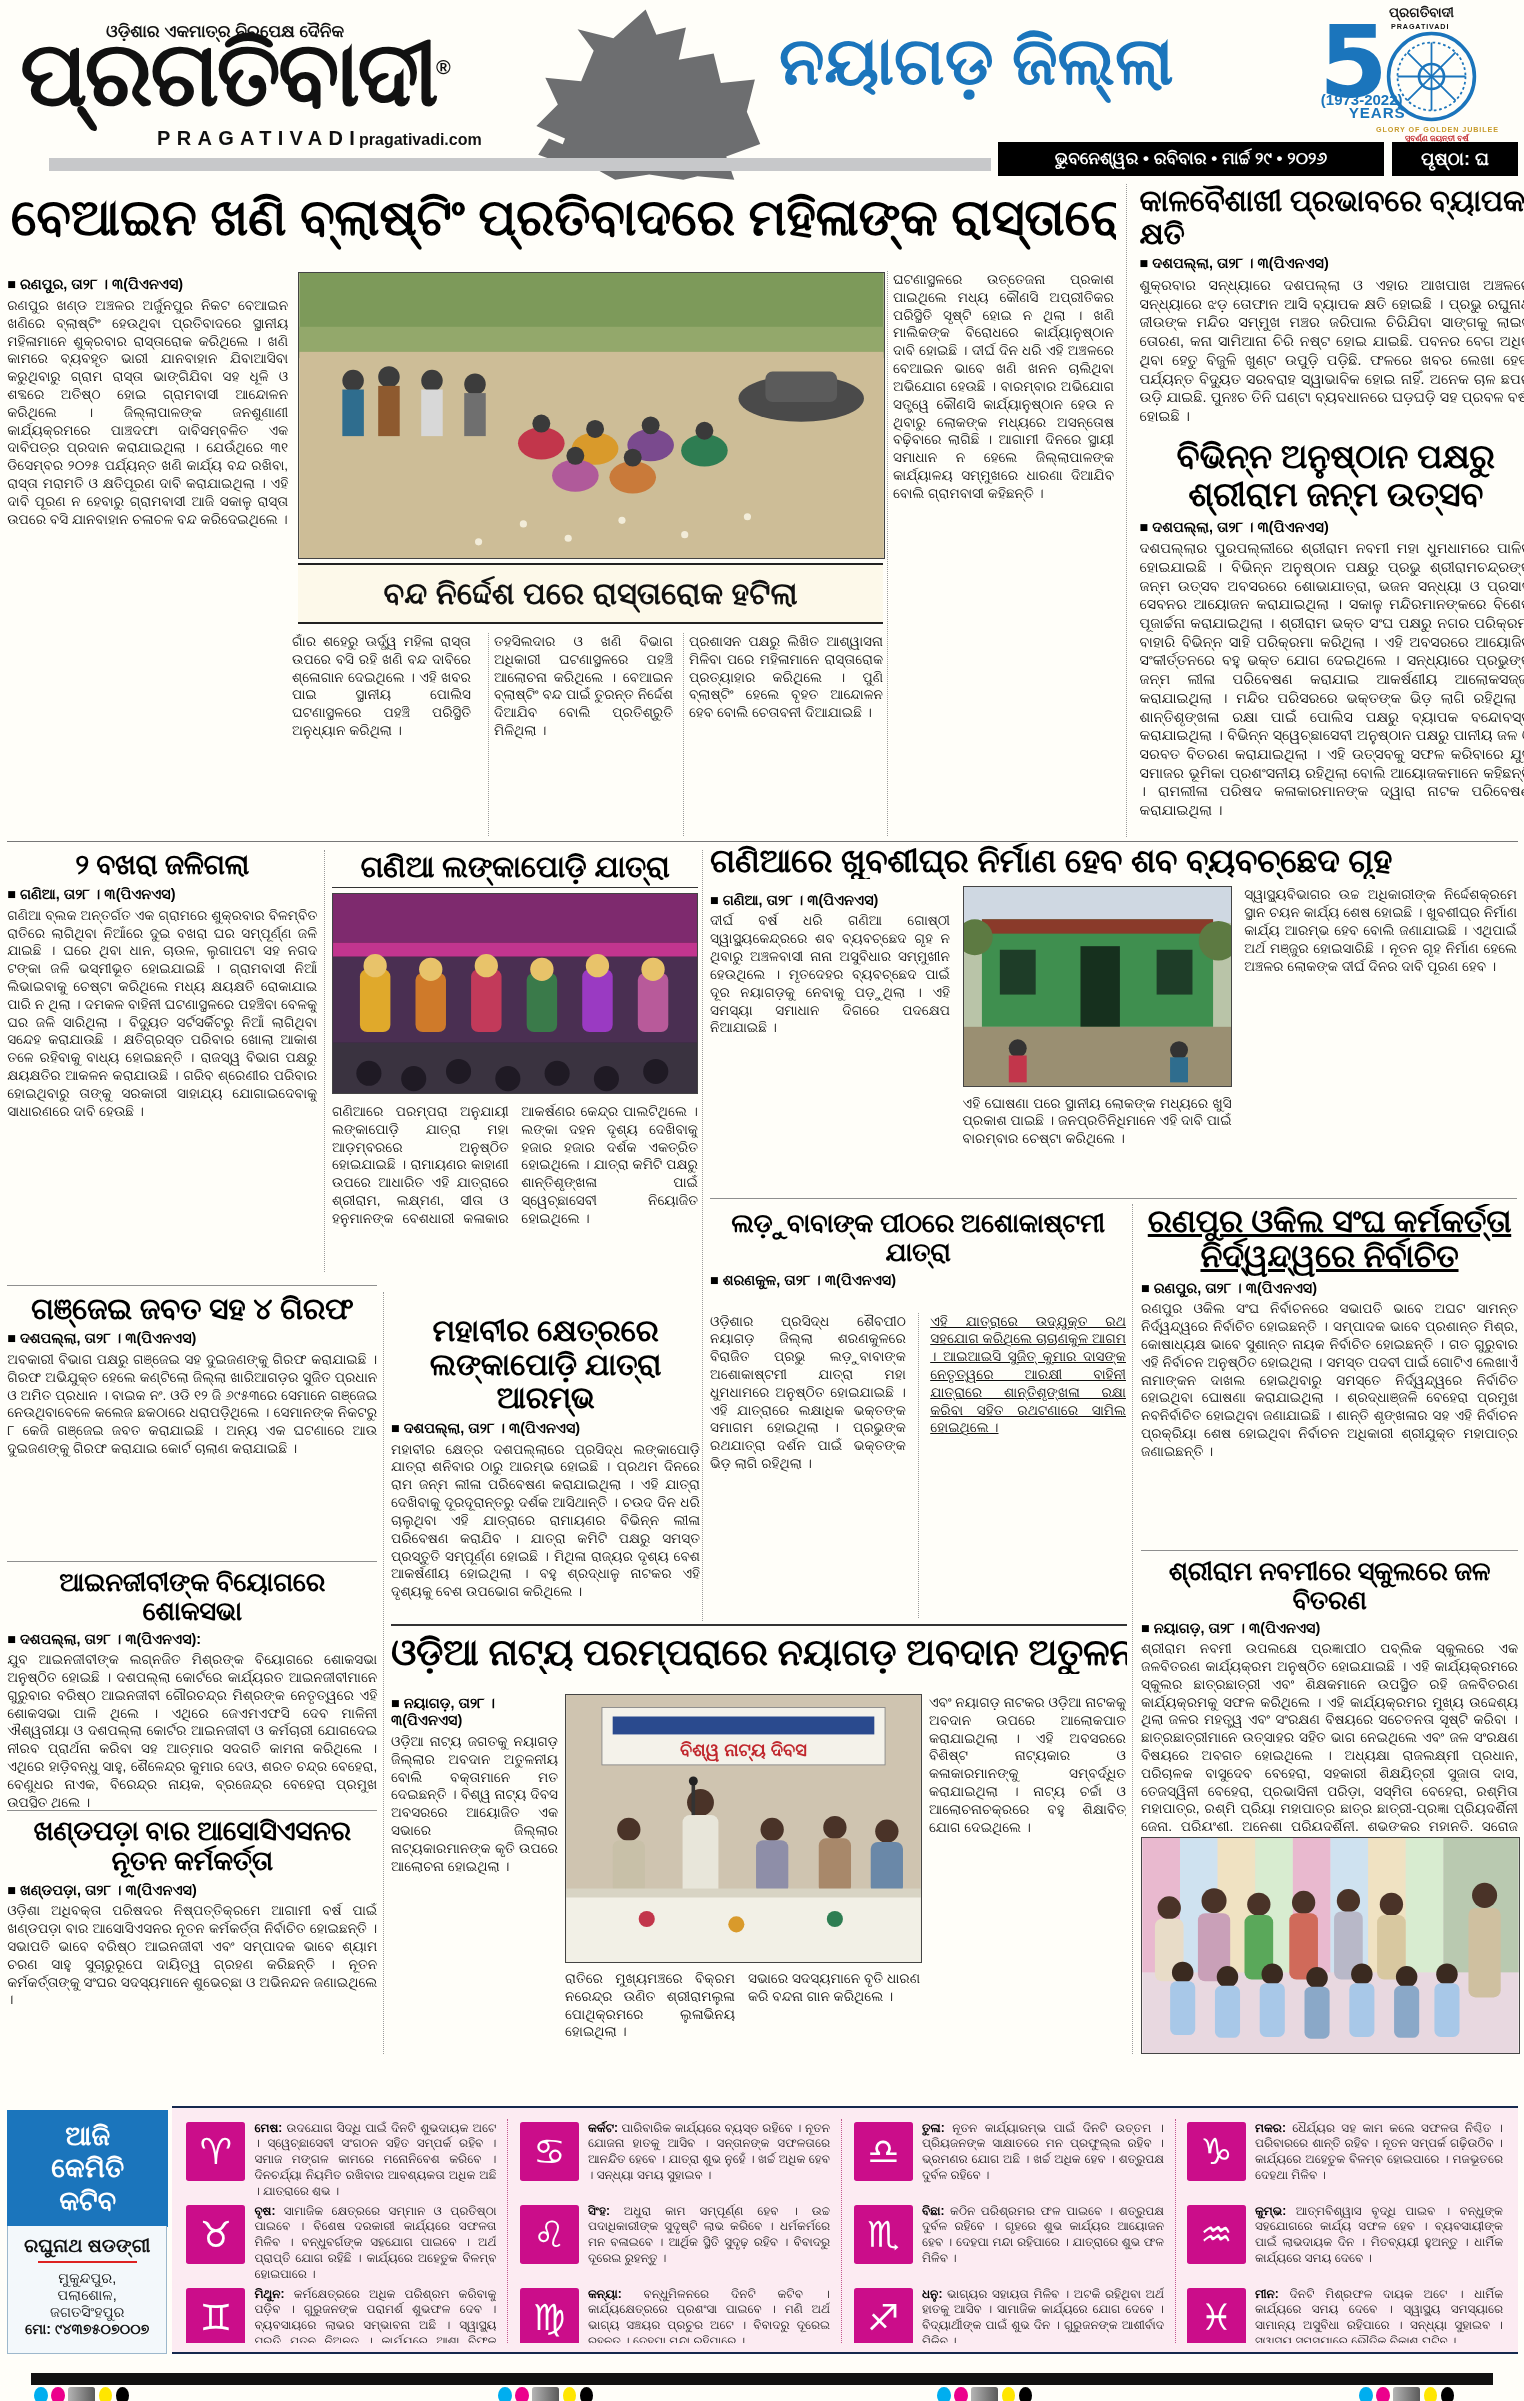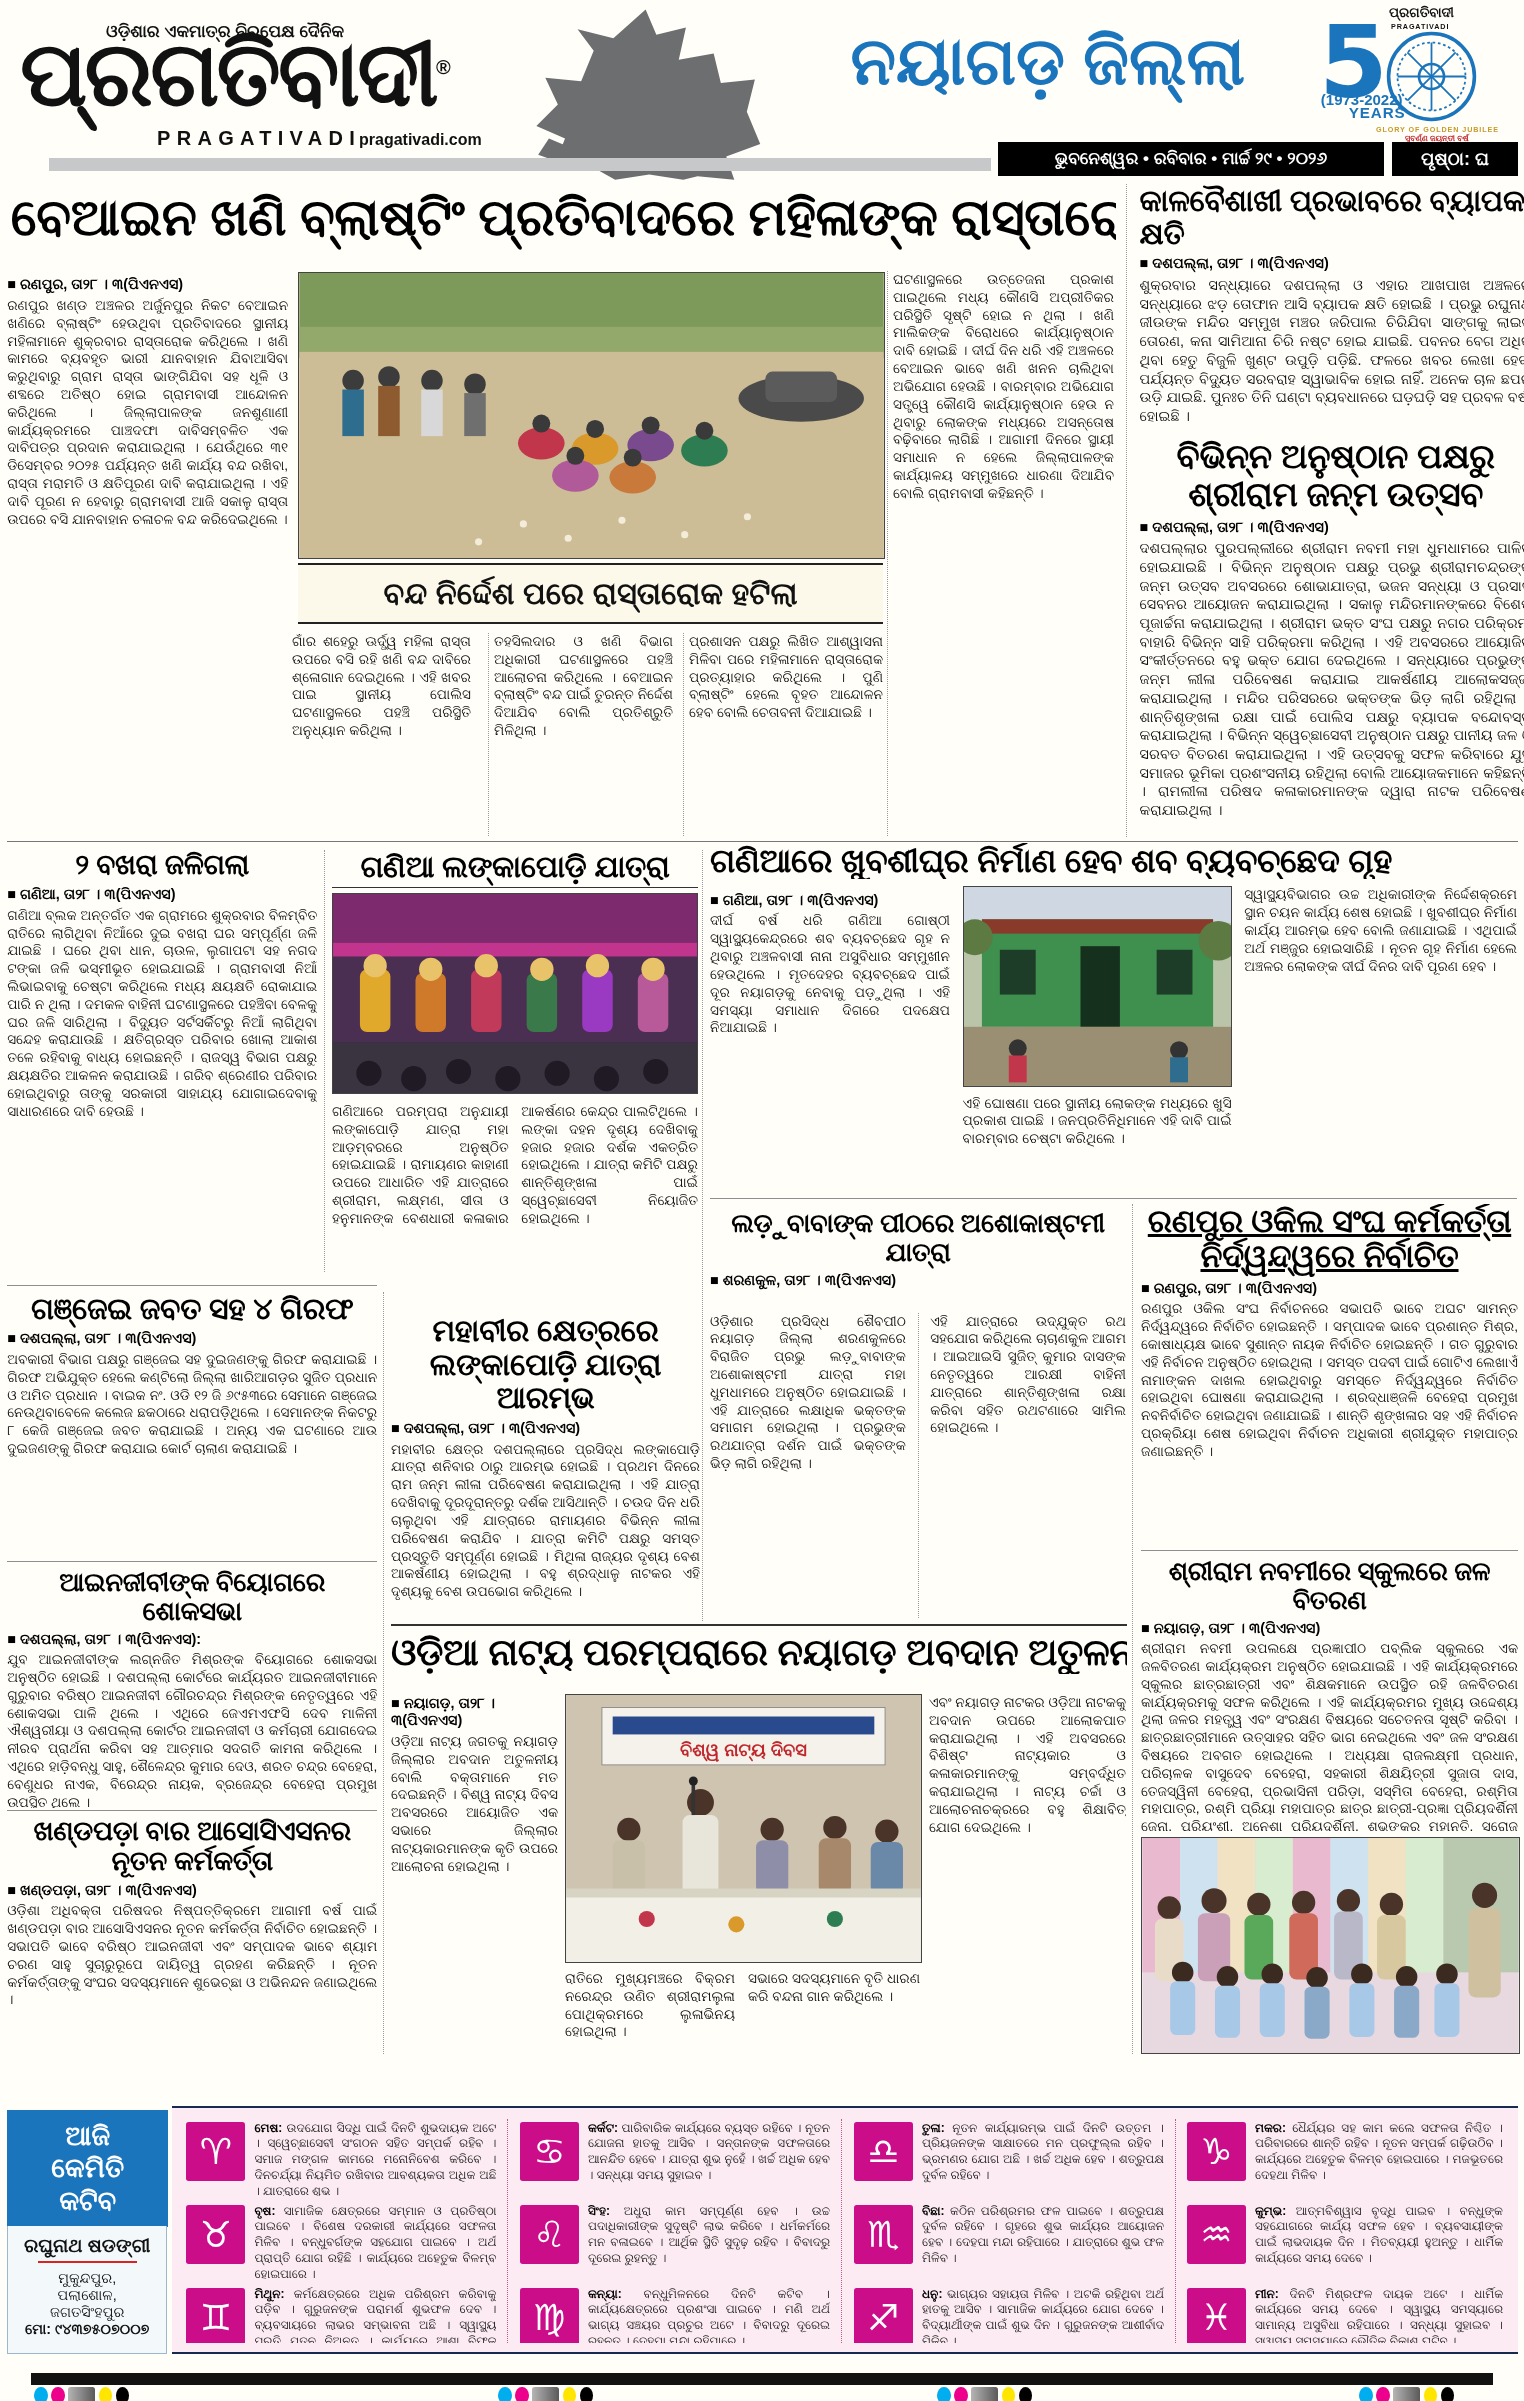--- a/index.html
+++ b/index.html
@@ -34,21 +34,21 @@
 
   <div class="abs" style="left:157px;top:127px;font-size:20px;font-weight:800;letter-spacing:6.3px;">PRAGATIVADI</div>
 
   <div class="abs" style="left:359px;top:131px;font-size:16px;font-weight:700;">pragativadi.com</div>
 
   <svg class="abs" style="left:531px;top:3.6px;" width="240" height="176" viewBox="0 0 268 196">
     <path fill="#6d6e70" d="M128,6 L140,34 L173,26 L165,62 L204,55 L212,88 L250,84 L241,120 L256,156 L218,170 L227,196 L186,192 L170,196 L132,190 L94,196 L62,178 L24,186 L38,150 L6,136 L30,112 L16,82 L56,86 L70,52 L52,28 L92,38 Z"></path>
     <path fill="#6d6e70" d="M20,150 L44,160 L30,176 L8,168 Z"></path>
   </svg>
 
-  <div class="abs" style="left:779px;top:27px;width:466px;font-size:66px;font-weight:900;color:#1b75bc;text-align:right;line-height:1.05;">ନୟାଗଡ଼ ଜିଲ୍ଲା</div>
+  <div class="abs" style="left:779px;top:27px;width:466px;font-size:66px;font-weight:900;color:#1b75bc;text-align:left;line-height:1.05;">ନୟାଗଡ଼ ଜିଲ୍ଲା</div>
 
   <div class="abs" style="left:1319px;top:5.4px;width:203px;height:136px;">
     <div style="position:absolute;left:70px;top:0;font-size:13.5px;font-weight:900;">ପ୍ରଗତିବାଦୀ</div>
     <div style="position:absolute;left:72px;top:17px;font-size:7.2px;font-weight:700;letter-spacing:0.9px;">PRAGATIVADI</div>
     <div style="position:absolute;left:0px;top:7.2px;font-size:99px;font-weight:900;color:#1b75bc;line-height:1;font-family:'DejaVu Sans',sans-serif;">5</div>
     <svg style="position:absolute;left:66px;top:25px;" width="93" height="93" viewBox="0 0 104 104">
       <circle cx="52" cy="52" r="48" fill="none" stroke="#1b75bc" stroke-width="4"></circle>
       <circle cx="52" cy="52" r="38" fill="none" stroke="#1b75bc" stroke-width="2" stroke-dasharray="3,3"></circle>
       <circle cx="52" cy="52" r="14" fill="none" stroke="#1b75bc" stroke-width="3"></circle>
       <g stroke="#1b75bc" stroke-width="2">
@@ -242,21 +242,21 @@
     <div class="h ctr" style="font-size:30.5px;">ମହାବୀର କ୍ଷେତ୍ରରେ ଲଙ୍କାପୋଡ଼ି ଯାତ୍ରା ଆରମ୍ଭ</div>
     <div class="by">■ ଦଶପଲ୍ଲା, ତା୨୮ । ୩(ପିଏନଏସ)</div>
     <div class="bt" style="height:202px;">ମହାବୀର କ୍ଷେତ୍ର ଦଶପଲ୍ଲାରେ ପ୍ରସିଦ୍ଧ ଲଙ୍କାପୋଡ଼ି ଯାତ୍ରା ଶନିବାର ଠାରୁ ଆରମ୍ଭ ହୋଇଛି । ପ୍ରଥମ ଦିନରେ ରାମ ଜନ୍ମ ଲୀଳା ପରିବେଷଣ କରାଯାଇଥିଲା । ଏହି ଯାତ୍ରା ଦେଖିବାକୁ ଦୂରଦୂରାନ୍ତରୁ ଦର୍ଶକ ଆସିଥାନ୍ତି । ଚଉଦ ଦିନ ଧରି ଚାଲୁଥିବା ଏହି ଯାତ୍ରାରେ ରାମାୟଣର ବିଭିନ୍ନ ଲୀଳା ପରିବେଷଣ କରାଯିବ । ଯାତ୍ରା କମିଟି ପକ୍ଷରୁ ସମସ୍ତ ପ୍ରସ୍ତୁତି ସମ୍ପୂର୍ଣ୍ଣ ହୋଇଛି । ମିଥିଳା ରାଜ୍ୟର ଦୃଶ୍ୟ ବେଶ ଆକର୍ଷଣୀୟ ହୋଇଥିଲା । ବହୁ ଶ୍ରଦ୍ଧାଳୁ ନାଟକର ଏହି ଦୃଶ୍ୟକୁ ବେଶ ଉପଭୋଗ କରିଥିଲେ ।</div>
   </div>
 
   <div class="artbox" style="left:710px;top:1209px;width:416px;height:409px;">
     <div class="h ctr" style="font-size:26px;">ଲଡ଼ୁବାବାଙ୍କ ପୀଠରେ ଅଶୋକାଷ୍ଟମୀ ଯାତ୍ରା</div>
     <div class="by">■ ଶରଣକୁଳ, ତା୨୮ । ୩(ପିଏନଏସ)</div>
     <div style="display:flex;gap:12.6px;margin-top:24px;">
       <div class="bt" style="width:199px;height:323px;">ଓଡ଼ିଶାର ପ୍ରସିଦ୍ଧ ଶୈବପୀଠ ନୟାଗଡ଼ ଜିଲ୍ଲା ଶରଣକୁଳରେ ବିରାଜିତ ପ୍ରଭୁ ଲଡ଼ୁବାବାଙ୍କ ଅଶୋକାଷ୍ଟମୀ ଯାତ୍ରା ମହା ଧୁମଧାମରେ ଅନୁଷ୍ଠିତ ହୋଇଯାଇଛି । ଏହି ଯାତ୍ରାରେ ଲକ୍ଷାଧିକ ଭକ୍ତଙ୍କ ସମାଗମ ହୋଇଥିଲା । ପ୍ରଭୁଙ୍କ ରଥଯାତ୍ରା ଦର୍ଶନ ପାଇଁ ଭକ୍ତଙ୍କ ଭିଡ଼ ଲାଗି ରହିଥିଲା ।</div>
-      <div class="bt" style="width:199px;height:323px;border-left:1.8px dotted #999;padding-left:10.8px;">ଏହି ଯାତ୍ରାରେ ଉଦ୍‌ଯୁକ୍ତ ରଥ ସହଯୋଗ କରିଥିଲେ ଚାଚାଣକୁଳ ଆଗମ । ଆଇଆଇସି ସୁଜିତ୍ କୁମାର ଦାସଙ୍କ ନେତୃତ୍ୱରେ ଆରକ୍ଷୀ ବାହିନୀ ଯାତ୍ରାରେ ଶାନ୍ତିଶୃଙ୍ଖଳା ରକ୍ଷା କରିବା ସହିତ ରଥଟଣାରେ ସାମିଲ ହୋଇଥିଲେ ।</div>
+      <div class="bt" style="width:199px;height:323px;border-left:1.8px dotted #999;padding-left:10.8px;text-decoration:underline;">ଏହି ଯାତ୍ରାରେ ଉଦ୍‌ଯୁକ୍ତ ରଥ ସହଯୋଗ କରିଥିଲେ ଚାଚାଣକୁଳ ଆଗମ । ଆଇଆଇସି ସୁଜିତ୍ କୁମାର ଦାସଙ୍କ ନେତୃତ୍ୱରେ ଆରକ୍ଷୀ ବାହିନୀ ଯାତ୍ରାରେ ଶାନ୍ତିଶୃଙ୍ଖଳା ରକ୍ଷା କରିବା ସହିତ ରଥଟଣାରେ ସାମିଲ ହୋଇଥିଲେ ।</div>
     </div>
   </div>
   <div class="vsep" style="left:1132px;top:1204px;height:850px;"></div>
 
   <div class="artbox" style="left:1141px;top:1204px;width:377px;height:341px;">
     <div class="h ctr" style="font-size:32px;text-decoration:underline;">ରଣପୁର ଓକିଲ ସଂଘ କର୍ମକର୍ତ୍ତା ନିର୍ଦ୍ୱନ୍ଦ୍ୱରେ ନିର୍ବାଚିତ</div>
     <div class="by">■ ରଣପୁର, ତା୨୮ । ୩(ପିଏନଏସ)</div>
     <div class="bt" style="height:206px;">ରଣପୁର ଓକିଲ ସଂଘ ନିର୍ବାଚନରେ ସଭାପତି ଭାବେ ଅଘଟ ସାମନ୍ତ ନିର୍ଦ୍ୱନ୍ଦ୍ୱରେ ନିର୍ବାଚିତ ହୋଇଛନ୍ତି । ସମ୍ପାଦକ ଭାବେ ପ୍ରଶାନ୍ତ ମିଶ୍ର, କୋଷାଧ୍ୟକ୍ଷ ଭାବେ ସୁଶାନ୍ତ ନାୟକ ନିର୍ବାଚିତ ହୋଇଛନ୍ତି । ଗତ ଗୁରୁବାର ଏହି ନିର୍ବାଚନ ଅନୁଷ୍ଠିତ ହୋଇଥିଲା । ସମସ୍ତ ପଦବୀ ପାଇଁ ଗୋଟିଏ ଲେଖାଏଁ ନାମାଙ୍କନ ଦାଖଲ ହୋଇଥିବାରୁ ସମସ୍ତେ ନିର୍ଦ୍ୱନ୍ଦ୍ୱରେ ନିର୍ବାଚିତ ହୋଇଥିବା ଘୋଷଣା କରାଯାଇଥିଲା । ଶ୍ରଦ୍ଧାଞ୍ଜଳି ବେହେରା ପ୍ରମୁଖ ନବନିର୍ବାଚିତ ହୋଇଥିବା ଜଣାଯାଇଛି । ଶାନ୍ତି ଶୃଙ୍ଖଳାର ସହ ଏହି ନିର୍ବାଚନ ପ୍ରକ୍ରିୟା ଶେଷ ହୋଇଥିବା ନିର୍ବାଚନ ଅଧିକାରୀ ଶ୍ରୀଯୁକ୍ତ ମହାପାତ୍ର ଜଣାଇଛନ୍ତି ।</div>
   </div>
 

